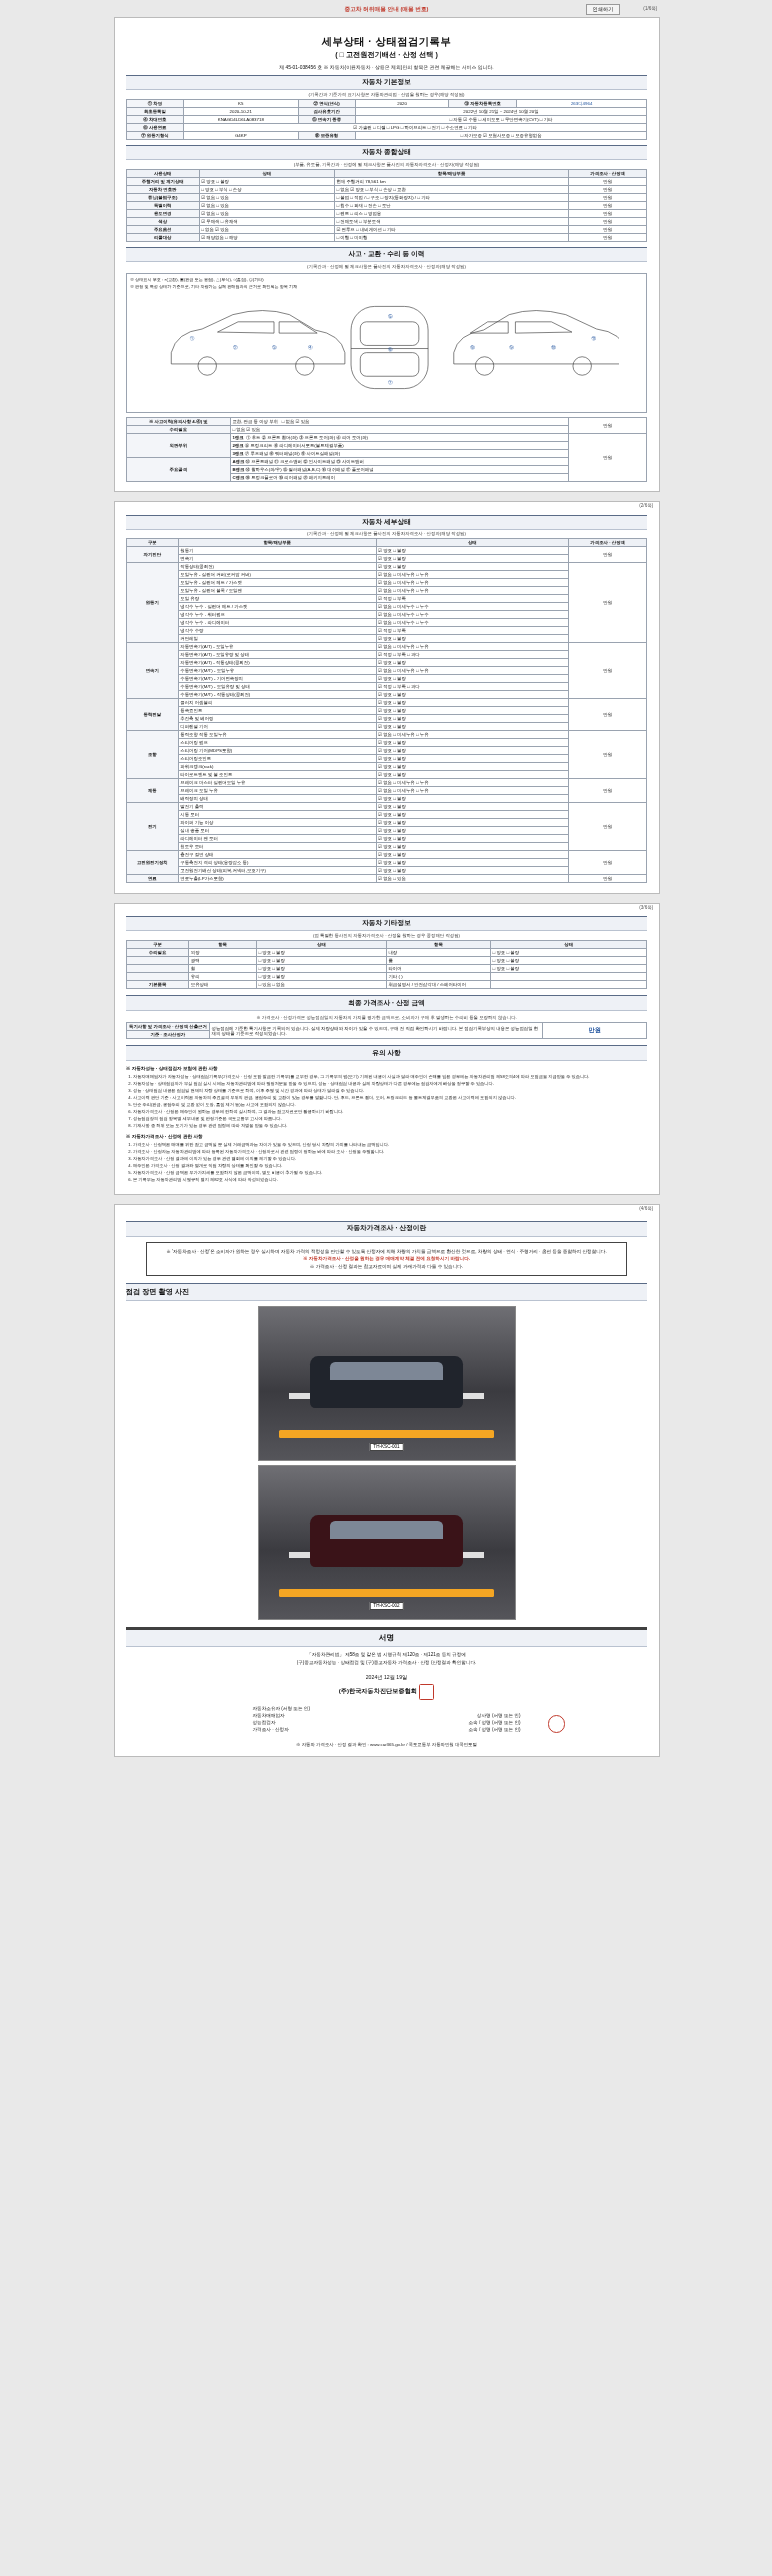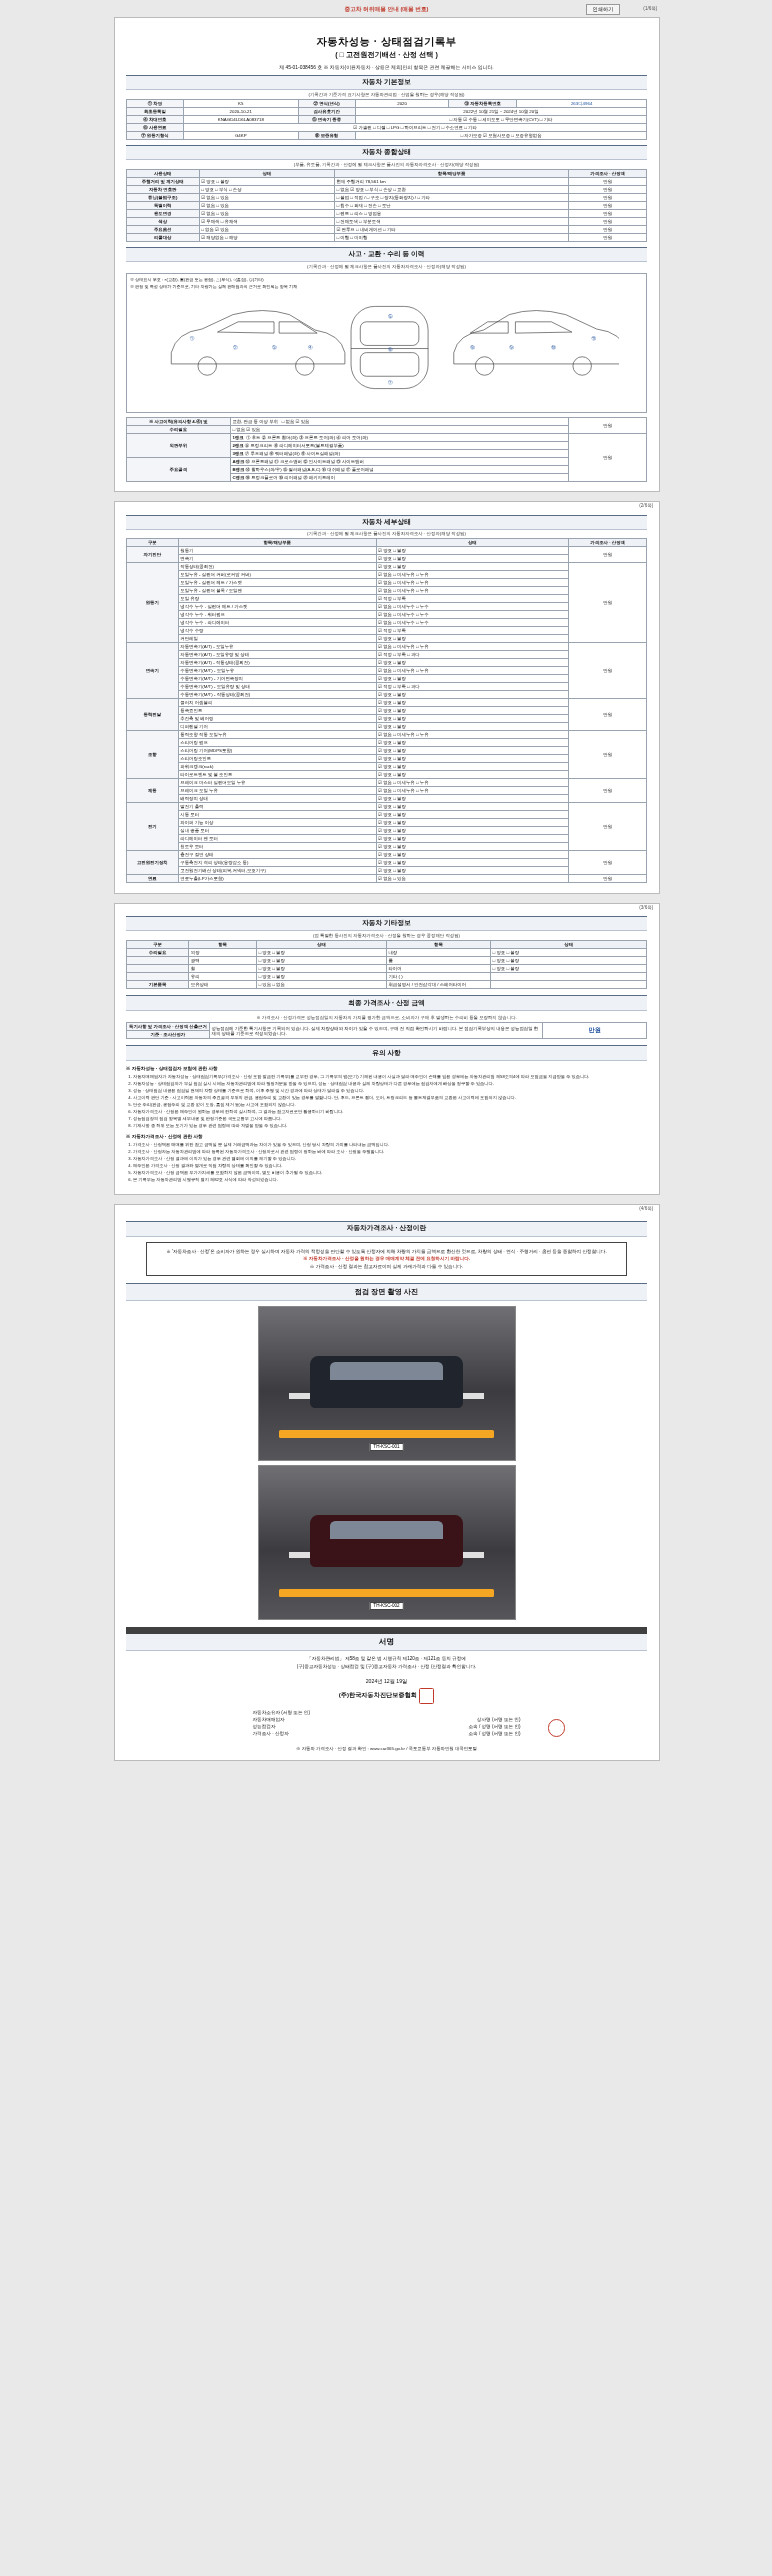--- a/index.html
+++ b/index.html
@@ -57,21 +57,21 @@
   td.lbl { background:#f3f5f9; text-align:center; font-weight:bold; }
   td.c { text-align:center; }
   .small { font-size:4.1px; }
   .blue { color:#1b4f9c; }
 
   .diagram-wrap { border:0.5px solid #9aa3b0; padding:3.1px; margin-top:2.1px; background:#fff; }
   .diagram-note { font-size:4.1px; margin-bottom:2.1px; }
   .car-canvas { position:relative; height:118px; background:#fff; }
   .car-canvas svg { display:block; margin:0 auto; }
 
-  .photo-band { text-align:center; font-size:7.2px; font-weight:bold; background:#eef1f6;
+  .photo-band { text-align:left; font-size:7.2px; font-weight:bold; background:#eef1f6;
     border-top:1px solid #5a6b86; border-bottom:0.5px solid #b9c2d0; padding:2.6px 0; margin:7.2px 0 5.2px 0;}
   .photo { width:258px; height:155px; margin:4.1px auto; border:0.5px solid #888; position:relative; overflow:hidden;}
   .photo .floor { position:absolute; inset:0; background:linear-gradient(#6f6f74,#3b3b40 55%,#55555a); }
   .photo .lift { position:absolute; left:8%; right:8%; bottom:14%; height:8.2px; background:#f5a623; border-radius:1.5px;}
   .photo .lift2 { position:absolute; left:12%; right:12%; bottom:40%; height:5.2px; background:#e0e0e0;}
   .photo .car { position:absolute; left:20%; right:20%; top:32%; height:34%; background:#20242c; border-radius:8.2px 8.2px 5.2px 5.2px;}
   .photo .glass { position:absolute; left:28%; right:28%; top:36%; height:12%; background:#7d8796; border-radius:5.2px 5.2px 0 0;}
   .photo .cap { position:absolute; left:50%; transform:translateX(-50%); bottom:6%; background:#fff; color:#000;
     font-size:4.6px; padding:0.5px 3.1px; border:0.5px solid #444;}
 
@@ -79,21 +79,21 @@
     border-top:1px solid #5a6b86; border-bottom:0.5px solid #b9c2d0; padding:2.6px 0; margin:6.2px 0 3.1px 0;}
   .notice { font-size:4.2px; line-height:1.45; }
   .notice h4 { font-size:4.6px; margin:4.1px 0 1.5px 0; }
   .notice ol { margin:0 0 0 7.2px; padding:0; }
   .notice li { margin-bottom:1px; }
 
   .warnbox { border:1px solid #444; padding:5.2px 7.2px; margin:5.2px 20.6px; font-size:4.6px; line-height:1.6; text-align:center;}
   .warnbox .hl { color:#c0392b; font-weight:bold; }
 
   .sign-band { text-align:center; font-size:7.7px; font-weight:bold; background:#eef1f6;
-    border-top:7px solid #404040; border-bottom:0.5px solid #b9c2d0; padding:3.1px 0; margin:7.2px 0 4.1px 0;}
+    border-top:3px solid #404040; border-bottom:0.5px solid #b9c2d0; padding:3.1px 0; margin:7.2px 0 4.1px 0;}
   .sign-text { text-align:center; font-size:4.6px; line-height:1.7; }
   .sign-date { text-align:center; font-size:5.2px; margin:7.2px 0 3.1px 0;}
   .sign-company { text-align:center; font-size:6.2px; font-weight:bold; margin-bottom:2.1px;}
   .sign-rows { width:268px; margin:5.2px auto 0 auto; font-size:4.6px;}
   .sign-rows div { display:flex; justify-content:space-between; padding:1px 0; }
   .stamp {
     display:inline-block; width:15.5px; height:15.5px; border:1px solid #c0392b; border-radius:1.5px;
     color:#c0392b; font-size:4.1px; line-height:1.1; text-align:center; padding-top:2.1px; vertical-align:middle;
   }
   .stamp-round {
@@ -108,21 +108,21 @@
 </head>
 <body>
 
 <div class="topbar">
   <span class="warn">중고차 허위매물 안내 (매물 번호)</span>
   <button class="printbtn">인쇄하기</button>
   <span class="pageno">(1/6쪽)</span>
 </div>
 
 <div class="page">
-  <div class="doc-title">자동차성능 · 상태점검기록부</div>
+  <div class="doc-title">세부상태 · 상태점검기록부</div>
   <div class="doc-subtitle">( □ 고전원전기배선 · 산정 선택 )</div>
   <div class="doc-line">제 45-01-038456 호    ※ 자동차(이륜자동차 · 상용은 제외)만의 항목은 관련 제공해는 서비스 입니다.</div>
 
   <div class="band">자동차 기본정보</div>
   <div class="band-note">(기록간과 기준가격 표기사항은 자동차관리법 · 산업을 원하는 경우(해당 작성됨)</div>
 
   <table class="grid">
     <colgroup>
         <col style="width:11%">
         <col style="width:22%">

